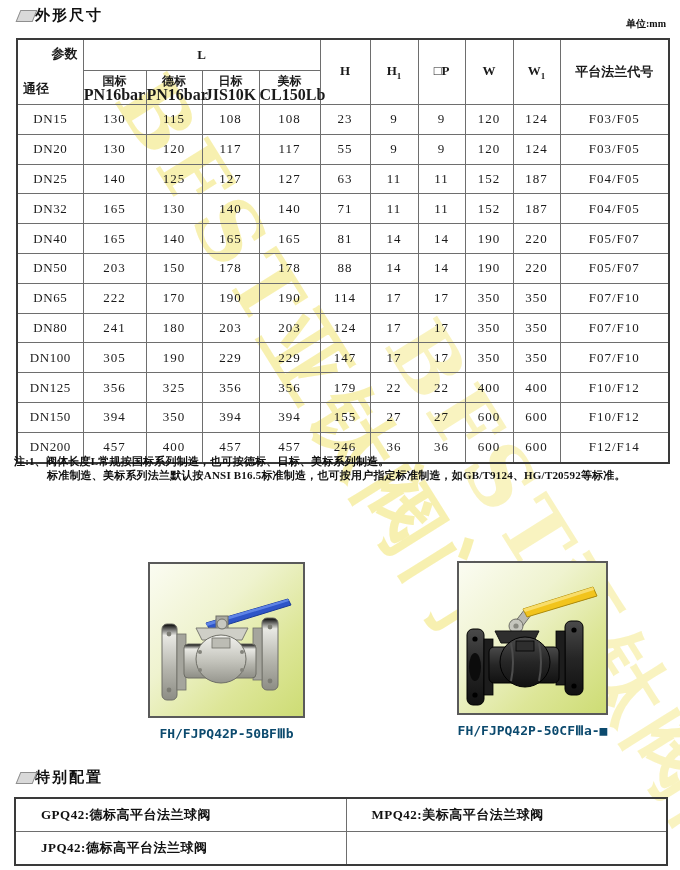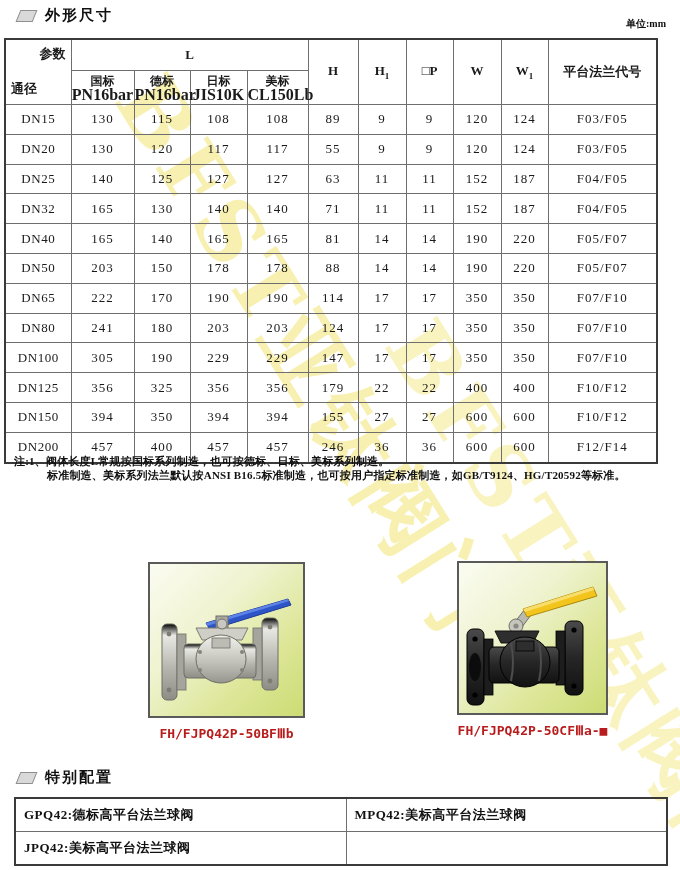--- a/index.html
+++ b/index.html
@@ -1,34 +1,34 @@
 <!DOCTYPE html>
 <html><head>
 <meta charset="utf-8">
 <style>
   html,body{margin:0;padding:0;background:#fff;}
   .page{position:relative;width:680px;height:870px;background:#ffffff;overflow:hidden;
         font-family:"Liberation Serif","DejaVu Serif",serif;color:#1a1a1a;}
 
   
-  .sec-head{position:absolute;display:flex;align-items:center;gap:10px;}
+  .sec-head{position:absolute;display:flex;align-items:center;gap:0;}
   .sec-head .pgram{width:15px;height:10px;background:#d9d9d9;border:1px solid #8f8f8f;
                    transform:skewX(-22deg);}
   .sec-head .sec-title{font-size:15px;font-weight:bold;letter-spacing:2px;color:#111;}
   .unit-label{position:absolute;top:17px;right:14px;font-size:10px;font-weight:bold;color:#111;}
 
   
   .watermark{position:absolute;z-index:0;font-family:"DejaVu Serif",serif;font-weight:bold;
              font-size:84px;color:#f3e77d;white-space:nowrap;transform:rotate(58deg);
              transform-origin:0 0;pointer-events:none;letter-spacing:6px;}
   .wm1{left:185px;top:55px;opacity:.60;}
   .wm2{left:455px;top:300px;opacity:.48;}
 
   
-  table.dim{position:absolute;left:4px;top:38px;width:652px;border-collapse:collapse;
+  table.dim{position:absolute;left:16px;top:38px;width:652px;border-collapse:collapse;
             table-layout:fixed;z-index:1;background:transparent;}
   table.dim td{border:1px solid #6e6e6e;text-align:center;vertical-align:middle;
                font-size:13px;color:#1a1a1a;padding:0;background:transparent;}
   table.dim{border:2px solid #3a3a3a;}
   table.dim thead td{font-weight:bold;}
   td.corner{position:relative;height:63px;
             background-image:linear-gradient(to bottom right,transparent 49.5%,#6e6e6e 49.5%,#6e6e6e 50.6%,transparent 50.6%);}
   td.corner .c-top{position:absolute;top:5px;right:5px;font-size:13px;font-weight:bold;}
   td.corner .c-bottom{position:absolute;bottom:6px;left:5px;font-size:13px;font-weight:bold;}
   tr.hrow1 td{height:30px;}
@@ -48,27 +48,27 @@
 
   
   .figure{position:absolute;z-index:1;}
   .fig-box{border:2px solid #5a5a5a;
            background:linear-gradient(135deg,#fbfcf2 0%,#eff3cf 38%,#dde698 70%,#cddc74 100%);}
   .fig-left{left:148px;top:562px;}
   .fig-left .fig-box{width:153px;height:152px;}
   .fig-right{left:457px;top:561px;}
   .fig-right .fig-box{width:147px;height:150px;}
   .fig-caption{margin-top:8px;text-align:center;font-family:"DejaVu Sans Mono",monospace;
-               font-size:13px;font-weight:bold;color:#b91c1c;letter-spacing:0px;white-space:nowrap;}
+               font-size:13px;font-weight:bold;color:#0c4a6e;letter-spacing:0px;white-space:nowrap;}
 
   
   table.special{position:absolute;left:14px;top:797px;width:652px;border-collapse:collapse;
                 table-layout:fixed;border:2px solid #3a3a3a;z-index:1;}
   table.special td{border:1px solid #6e6e6e;height:30px;font-size:13px;font-weight:600;
-                   color:#111;padding-left:8px;letter-spacing:0.5px;}
+                   color:#111;padding-left:25px;letter-spacing:0.5px;}
 </style>
 </head>
 <body>
 
 <div class="page">
 
   <div class="watermark wm1">BFST亚钛阀门</div>
   <div class="watermark wm2">BFST亚钛阀门</div>
 
   <div class="sec-head" style="left:18px;top:6px;">
@@ -124,21 +124,21 @@
           </td>
       </tr>
     </thead>
     <tbody>
         <tr>
           <td class="dn">DN15</td>
           <td class="val">130</td>
           <td class="val">115</td>
           <td class="val">108</td>
           <td class="val">108</td>
-          <td class="val">89</td>
+          <td class="val">23</td>
           <td class="val">9</td>
           <td class="val">9</td>
           <td class="val">120</td>
           <td class="val">124</td>
           <td class="val">F03/F05</td>
         </tr>
         <tr>
           <td class="dn">DN20</td>
           <td class="val">130</td>
           <td class="val">120</td>
@@ -390,19 +390,19 @@
     <colgroup>
         <col style="width:331px">
         <col style="width:321px">
       </colgroup>
     <tbody>
         <tr>
       <td>GPQ42:德标高平台法兰球阀</td>
       <td>MPQ42:美标高平台法兰球阀</td>
     </tr>
     <tr>
-      <td>JPQ42:美标高平台法兰球阀</td>
+      <td>JPQ42:德标高平台法兰球阀</td>
       <td></td>
     </tr>
   </tbody>
     </table>
 
 </div>
 
 </body></html>

